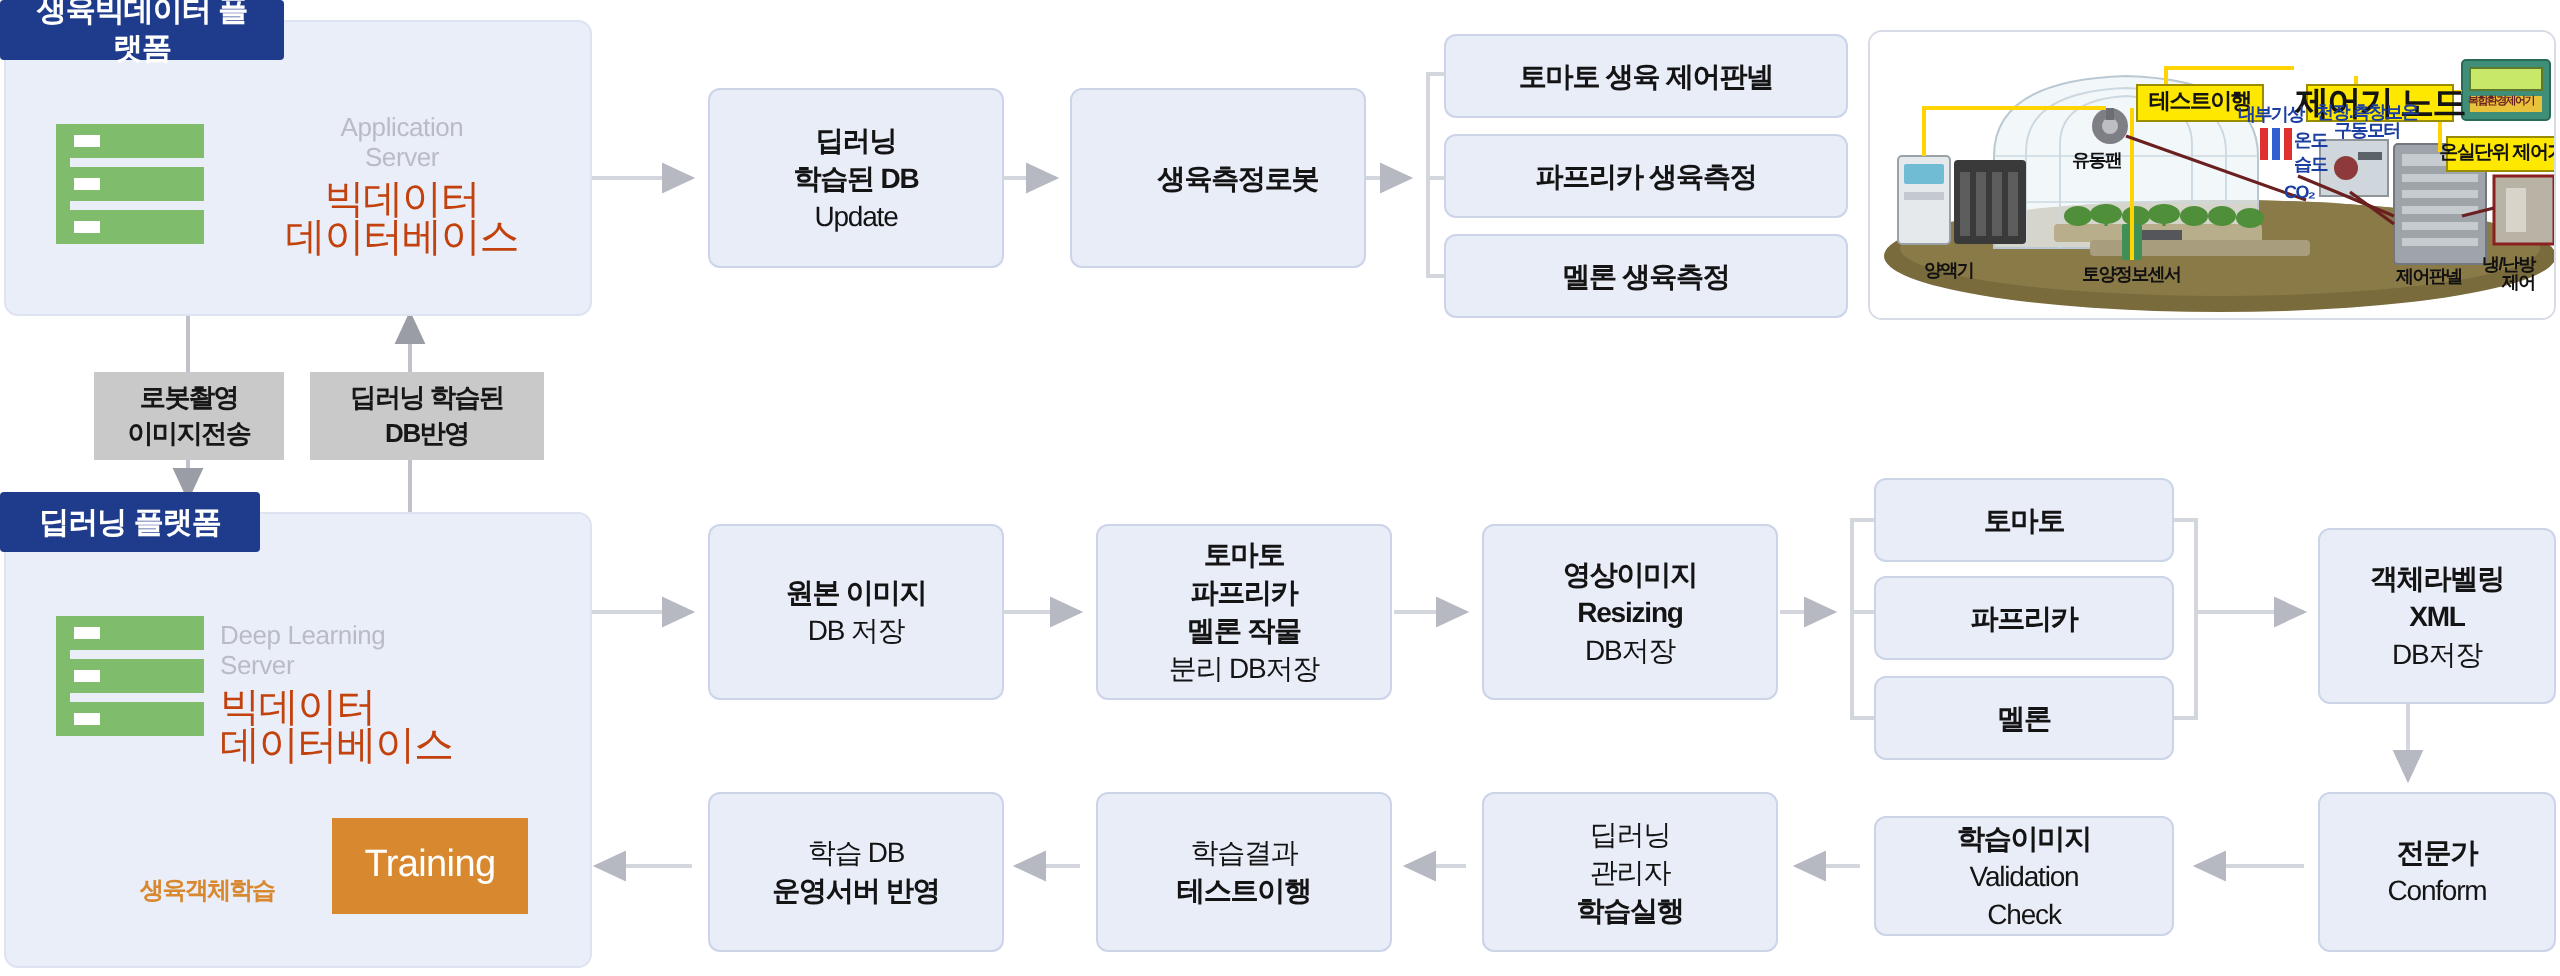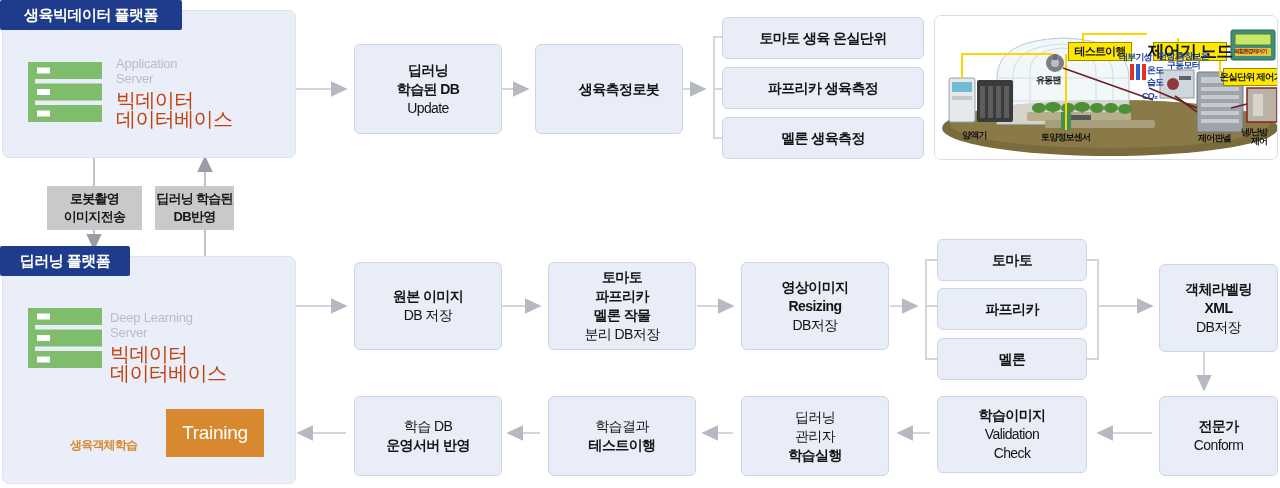--- a/index.html
+++ b/index.html
@@ -198,45 +198,45 @@
     <line x1="733" y1="433" x2="703" y2="433" stroke="#d4d6dd" stroke-width="2" marker-end="url(#ah)"></line>
     <line x1="540" y1="433" x2="508" y2="433" stroke="#d4d6dd" stroke-width="2" marker-end="url(#ah)"></line>
     <line x1="346" y1="433" x2="298" y2="433" stroke="#d4d6dd" stroke-width="2" marker-end="url(#ah)"></line>
 
     <path d="M224,353 L252,353 L252,405" fill="none" stroke="#4a5560" stroke-width="3.5" marker-end="url(#ahdark)"></path>
 
     <path d="M166,433 L60,433 L60,385" fill="none" stroke="#4a5560" stroke-width="3.5" marker-end="url(#ahdark)"></path>
   </svg>
 
   <div class="abs platform" style="left:2px; top:10px; width:294px; height:148px;"></div>
-  <div class="abs platform-title" style="left:0px; top:0px; width:182px; height:30px;">생육빅데이터 플랫폼</div>
+  <div class="abs platform-title" style="left:0px; top:0px; width:142px; height:30px;text-align:center;">생육빅데이터 플랫폼</div>
 
   <div class="abs" style="left:28px; top:62px;">
     <svg class="server-icon" width="74" height="60" viewBox="0 0 74 60">
       <rect x="0" y="0" width="74" height="17" fill="#7fbc6b"></rect>
       <rect x="0" y="21.5" width="74" height="17" fill="#7fbc6b"></rect>
       <rect x="0" y="43" width="74" height="17" fill="#7fbc6b"></rect>
       <rect x="0" y="0" width="7" height="60" fill="#7fbc6b"></rect>
       <rect x="9" y="5.5" width="13" height="6" fill="#ffffff"></rect>
       <rect x="9" y="27" width="13" height="6" fill="#ffffff"></rect>
       <rect x="9" y="48.5" width="13" height="6" fill="#ffffff"></rect>
     </svg>
   </div>
-  <div class="abs" style="left:116px; top:56px; width:170px;">
+  <div class="abs" style="left:116px; top:56px; width:170px;text-align:center;">
     <div class="srv-role">Application</div>
     <div class="srv-role">Server</div>
     <div class="srv-name" style="margin-top:5px;">빅데이터</div>
     <div class="srv-name">데이터베이스</div>
   </div>
 
   <div class="abs gbox" style="left:47px; top:186px; width:95px; height:44px;">
     <span class="ln">로봇촬영</span>
     <span class="ln">이미지전송</span>
   </div>
-  <div class="abs gbox" style="left:155px; top:186px; width:79px; height:44px;">
+  <div class="abs gbox" style="left:155px; top:186px; width:117px; height:44px;">
     <span class="ln">딥러닝 학습된</span>
     <span class="ln">DB반영</span>
   </div>
 
   <div class="abs platform" style="left:2px; top:256px; width:294px; height:228px;"></div>
   <div class="abs platform-title" style="left:0px; top:246px; width:130px; height:30px;">딥러닝 플랫폼</div>
 
   <div class="abs" style="left:28px; top:308px;">
     <svg class="server-icon" width="74" height="60" viewBox="0 0 74 60">
       <rect x="0" y="0" width="74" height="17" fill="#7fbc6b"></rect>
@@ -262,21 +262,21 @@
     <span class="ln b">딥러닝</span>
     <span class="ln b">학습된 DB</span>
     <span class="ln n">Update</span>
   </div>
 
   <div class="abs pbox" style="left:535px; top:44px; width:148px; height:90px;padding-left:20px;">
     <span class="ln b">생육측정로봇</span>
   </div>
 
   <div class="abs pbox" style="left:722px; top:17px; width:202px; height:42px;">
-    <span class="ln b">토마토 생육 온실단위</span>
+    <span class="ln b">토마토 생육 제어판넬</span>
   </div>
   <div class="abs pbox" style="left:722px; top:67px; width:202px; height:42px;">
     <span class="ln b">파프리카 생육측정</span>
   </div>
   <div class="abs pbox" style="left:722px; top:117px; width:202px; height:42px;">
     <span class="ln b">멜론 생육측정</span>
   </div>
 
   <div class="abs photo-frame" style="left:934px; top:15px; width:344px; height:145px;">
     <svg width="342" height="143" viewBox="0 0 342 143">
@@ -428,21 +428,21 @@
     <span class="ln b">객체라벨링</span>
     <span class="ln b">XML</span>
     <span class="ln n">DB저장</span>
   </div>
 
   <div class="abs pbox" style="left:1159px; top:396px; width:119px; height:80px;text-align:center;">
     <span class="ln b">전문가</span>
     <span class="ln n">Conform</span>
   </div>
 
-  <div class="abs pbox" style="left:937px; top:396px; width:150px; height:77px;align-items:center;">
+  <div class="abs pbox" style="left:937px; top:408px; width:150px; height:60px;align-items:center;">
     <span class="ln b">학습이미지</span>
     <span class="ln n">Validation</span>
     <span class="ln n">Check</span>
   </div>
 
   <div class="abs pbox" style="left:741px; top:396px; width:148px; height:80px;">
     <span class="ln n">딥러닝</span>
     <span class="ln n">관리자</span>
     <span class="ln b">학습실행</span>
   </div>

